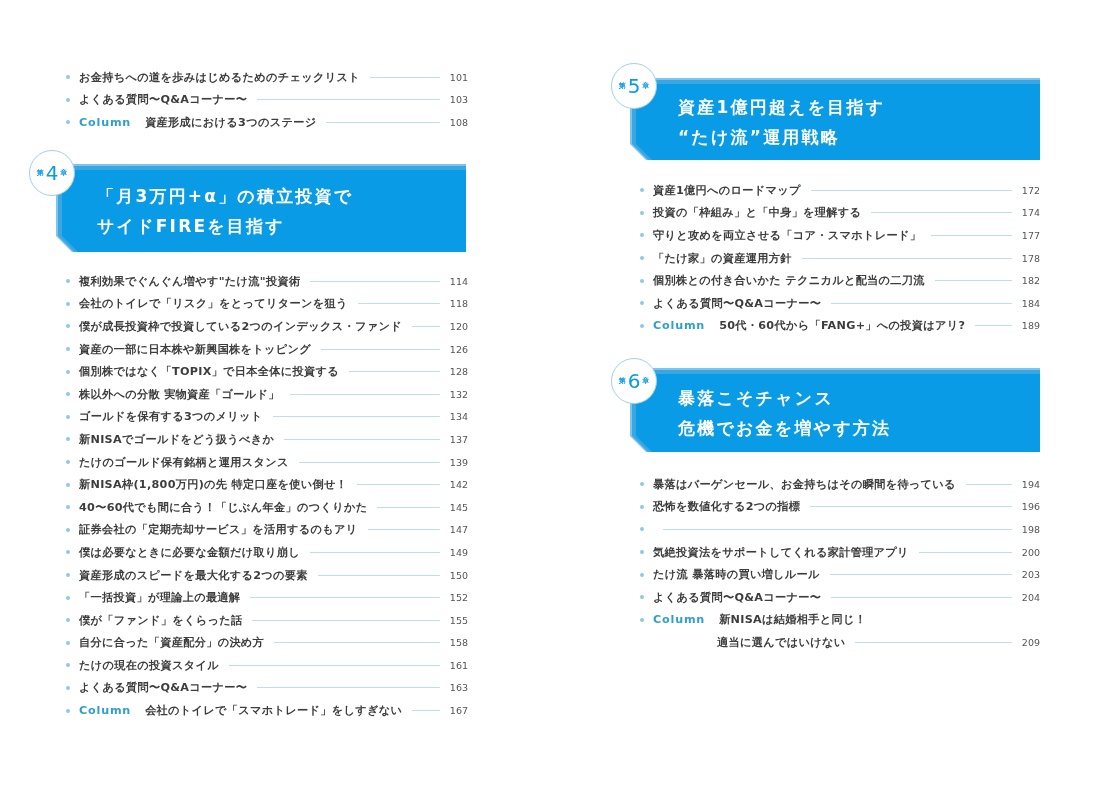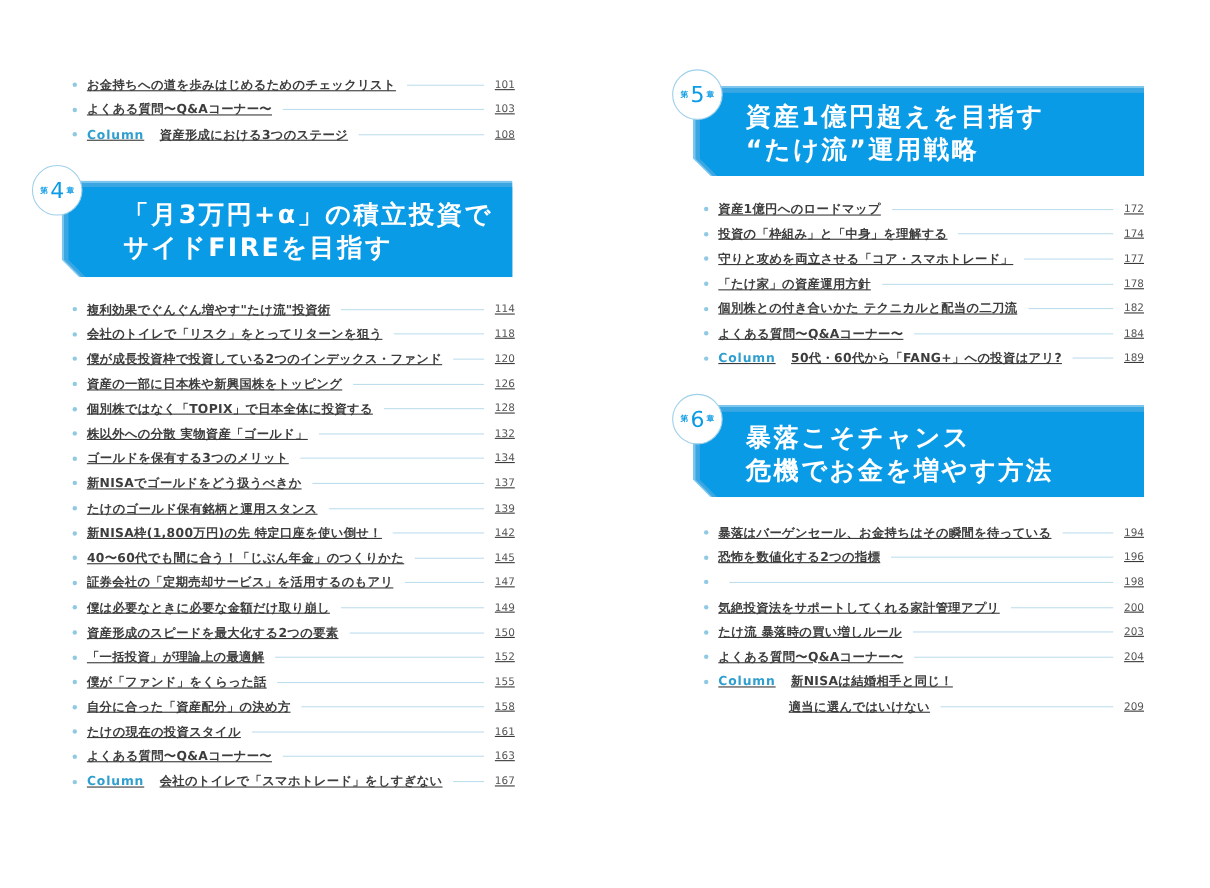--- a/index.html
+++ b/index.html
@@ -3,38 +3,38 @@
 <meta charset="utf-8">
 <style>
   html, body { margin: 0; padding: 0; background: #ffffff; }
   body { width: 1100px; height: 807px; position: relative; overflow: hidden;
          font-family: "DejaVu Sans", "Liberation Sans", sans-serif; color: #3a3a3a; }
   .page { position: absolute; top: 0; width: 550px; height: 807px; }
   .page.left { left: 0; }
   .page.right { left: 550px; }
 
   .toc-list { position: absolute; margin: 0; padding: 0; list-style: none; }
-  .toc-row { position: relative; height: 22.6px; display: flex; align-items: center; font-size: 11.2px; letter-spacing: 0.3px; white-space: nowrap; cursor: pointer; text-decoration: underline; }
+  .toc-row { position: relative; height: 22.6px; display: flex; align-items: center; font-size: 11.2px; letter-spacing: 0.3px; white-space: nowrap; cursor: pointer; }
   .toc-row .bullet { width: 4px; height: 4px; border-radius: 50%; background: #8fc9e3; margin-right: 9px; flex: none; }
   .toc-row .column-tag { color: #2f9fd0; font-weight: bold; letter-spacing: 0.8px; margin-right: 14px; flex: none; }
   .toc-row .title { flex: none; font-weight: bold; color: #3d3d3d; }
   .toc-row .leader { flex: 1; height: 1px; background: #bfdeed; margin: 0 6px 0 10px; }
   .toc-row .page-num { flex: none; font-size: 9.5px; color: #555; width: 22px; text-align: right; letter-spacing: 0; }
   .toc-row.cont { padding-left: 13px; align-items: center; }
   .toc-row.cont .spacer { width: 64px; flex: none; }
 
   .chapter { position: absolute; }
   .chapter .stack1, .chapter .stack2, .chapter .box {
     position: absolute;
     clip-path: polygon(0 0, 100% 0, 100% 100%, 16px 100%, 0 calc(100% - 16px));
   }
   .chapter .stack2 { background: #7cc6ee; }
   .chapter .stack1 { background: #3aa6e2; }
   .chapter .box { background: #0a9be6; }
-  .chapter .heading { position: absolute; color: #ffffff; font-size: 23px; font-weight: bold; letter-spacing: 2.2px; line-height: 30px; white-space: nowrap; }
+  .chapter .heading { position: absolute; color: #ffffff; font-size: 17px; font-weight: bold; letter-spacing: 2.2px; line-height: 30px; white-space: nowrap; }
   .chapter .badge { position: absolute; width: 44px; height: 44px; border-radius: 50%; background: #ffffff; border: 1.5px solid #9fd0ea; display: flex; align-items: center; justify-content: center; color: #0a9be6; }
   .chapter .badge .small { font-size: 7px; font-weight: bold; margin: 0 2px; }
   .chapter .badge .num { font-size: 20px; font-family: "DejaVu Sans", sans-serif; line-height: 1; }
 </style>
 </head>
 <body>
 
 <div class="page left">
 
   <ul class="toc-list" style="left:66px; top:66px; width:402px;">
@@ -56,21 +56,21 @@
       <span class="title">資産形成における3つのステージ</span>
       <span class="leader"></span>
       <span class="page-num">108</span>
     </li>
   </ul>
 
   <div class="chapter" style="left:0; top:0;">
     <div class="stack2" style="left:56px; top:164px; width:410px; height:88px;"></div>
     <div class="stack1" style="left:58px; top:166px; width:408px; height:86px;"></div>
     <div class="box" style="left:62px; top:170px; width:404px; height:82px;"></div>
-    <div class="heading" style="left:112px; top:181px;">
+    <div class="heading" style="left:97px; top:181px;">
       <div>「月3万円+α」の積立投資で</div>
       <div>サイドFIREを目指す</div>
     </div>
     <div class="badge" style="left:29px; top:150px;">
       <span class="small">第</span>
       <span class="num">4</span>
       <span class="small">章</span>
     </div>
   </div>
 

